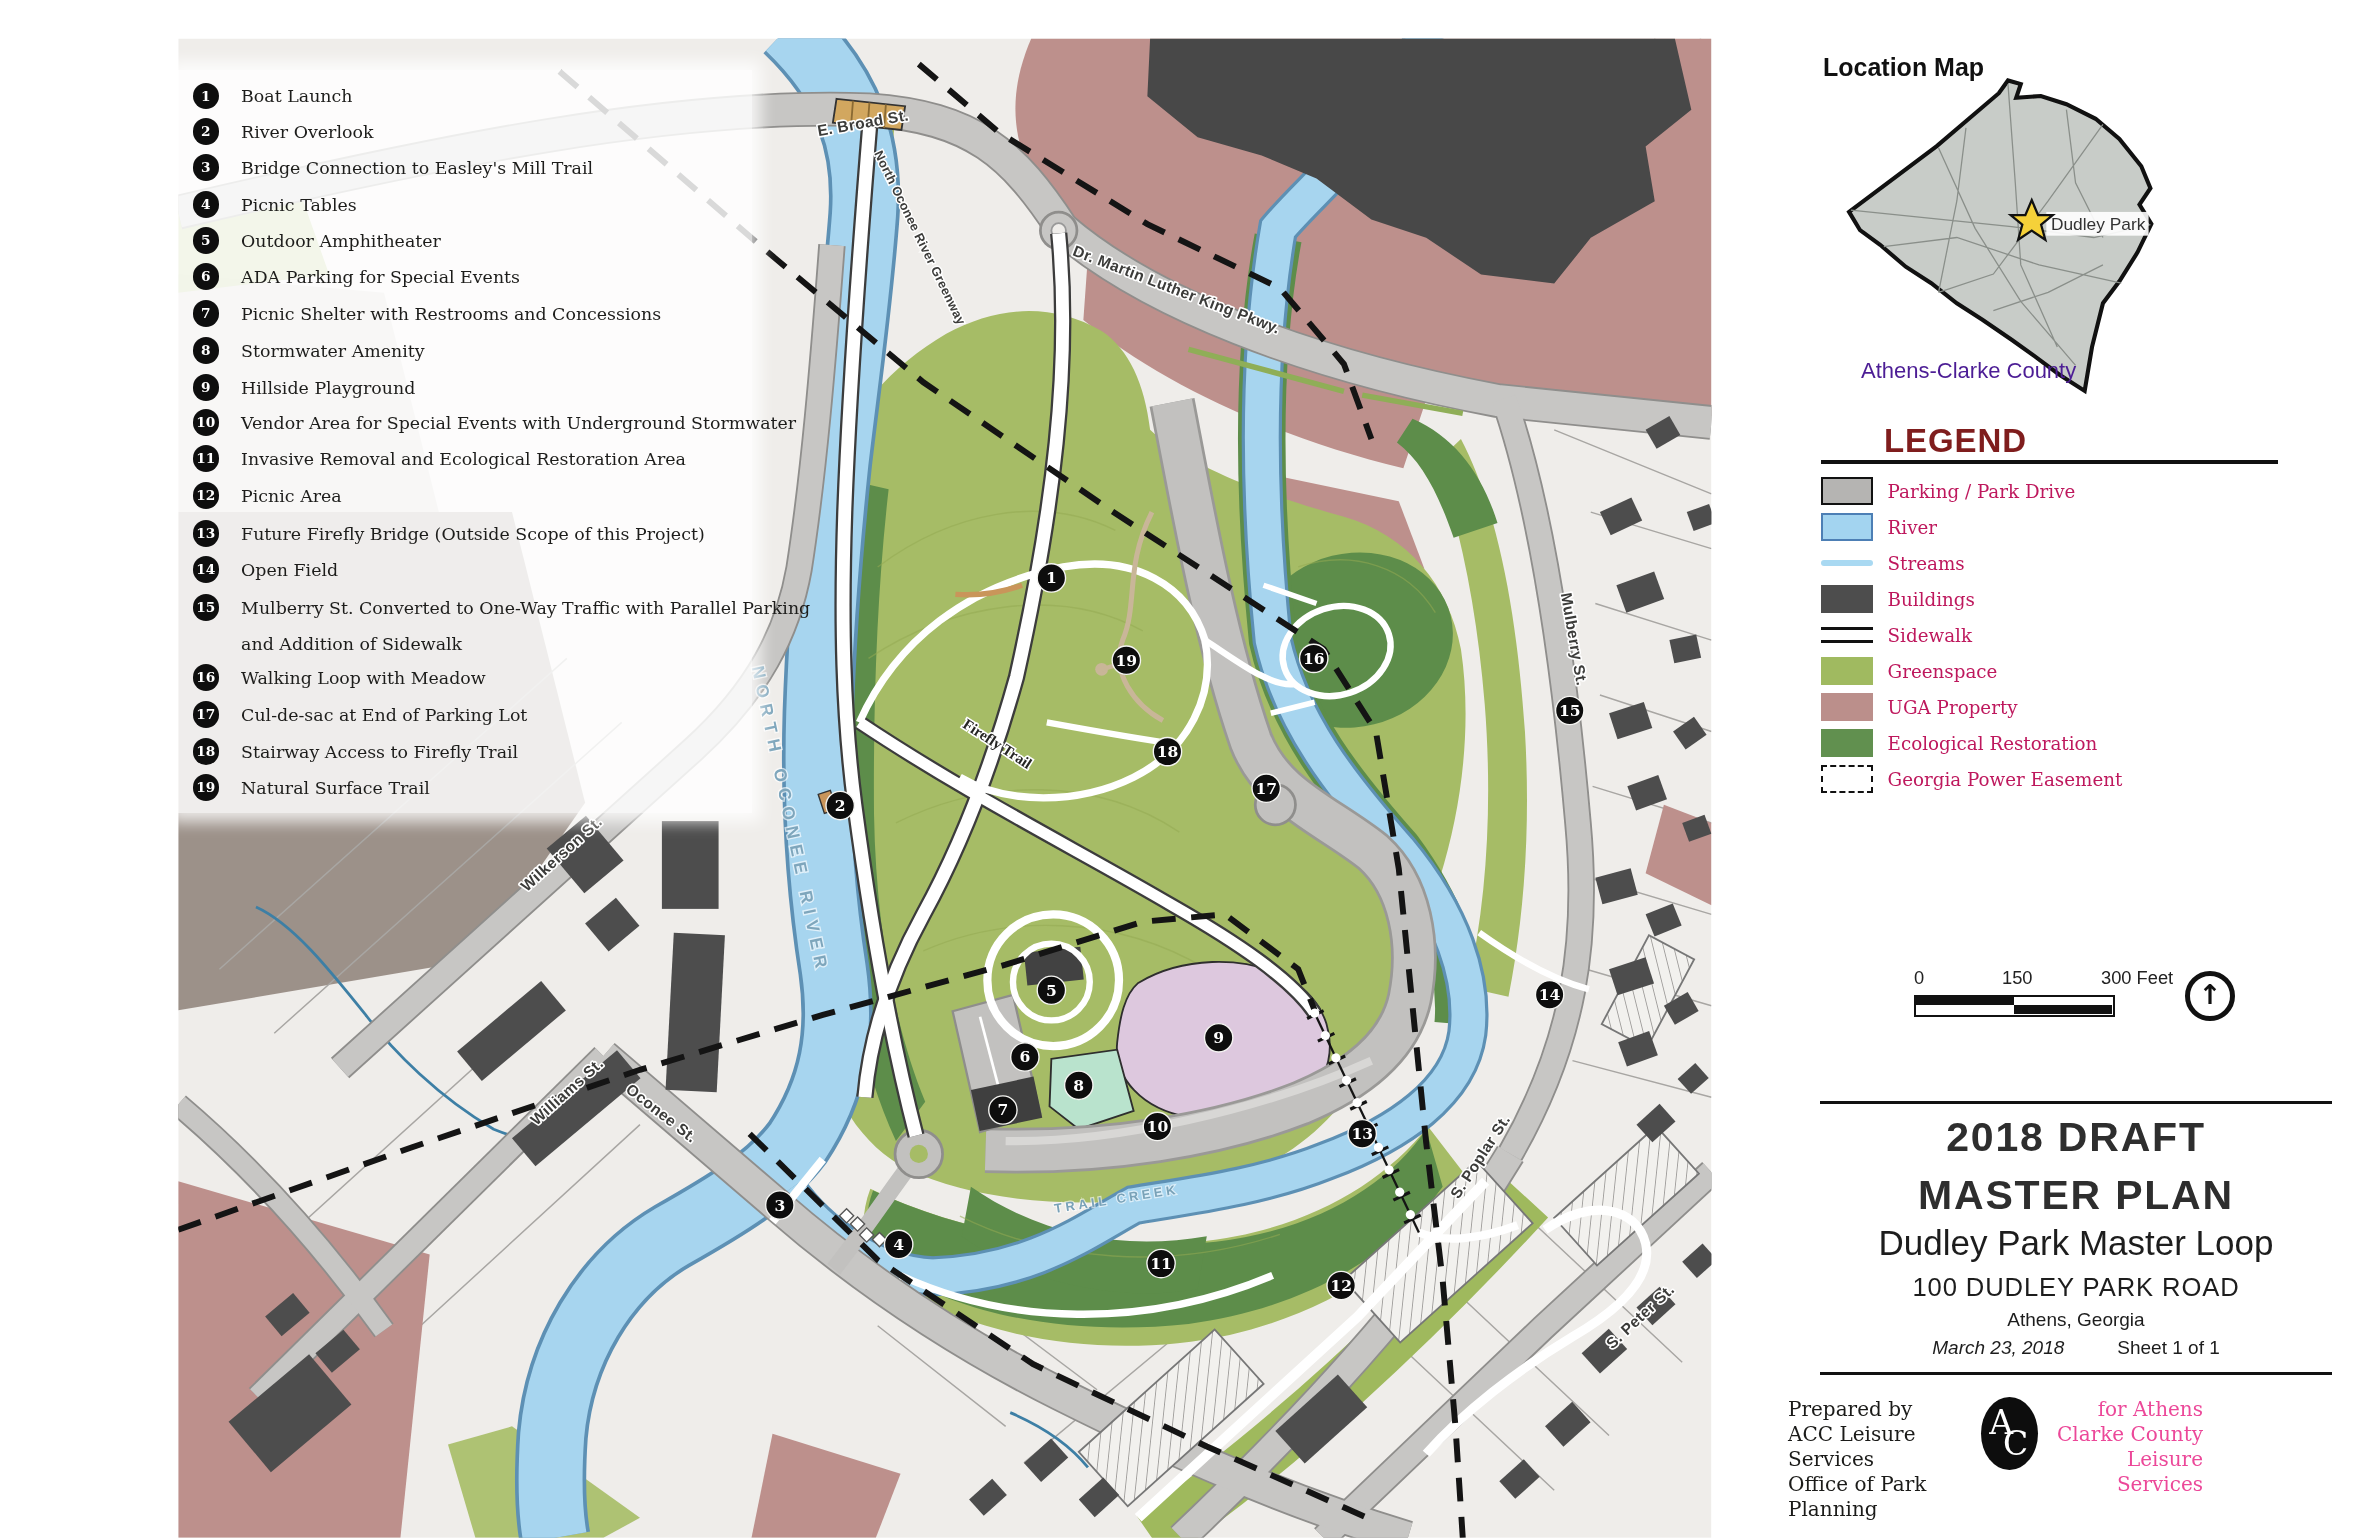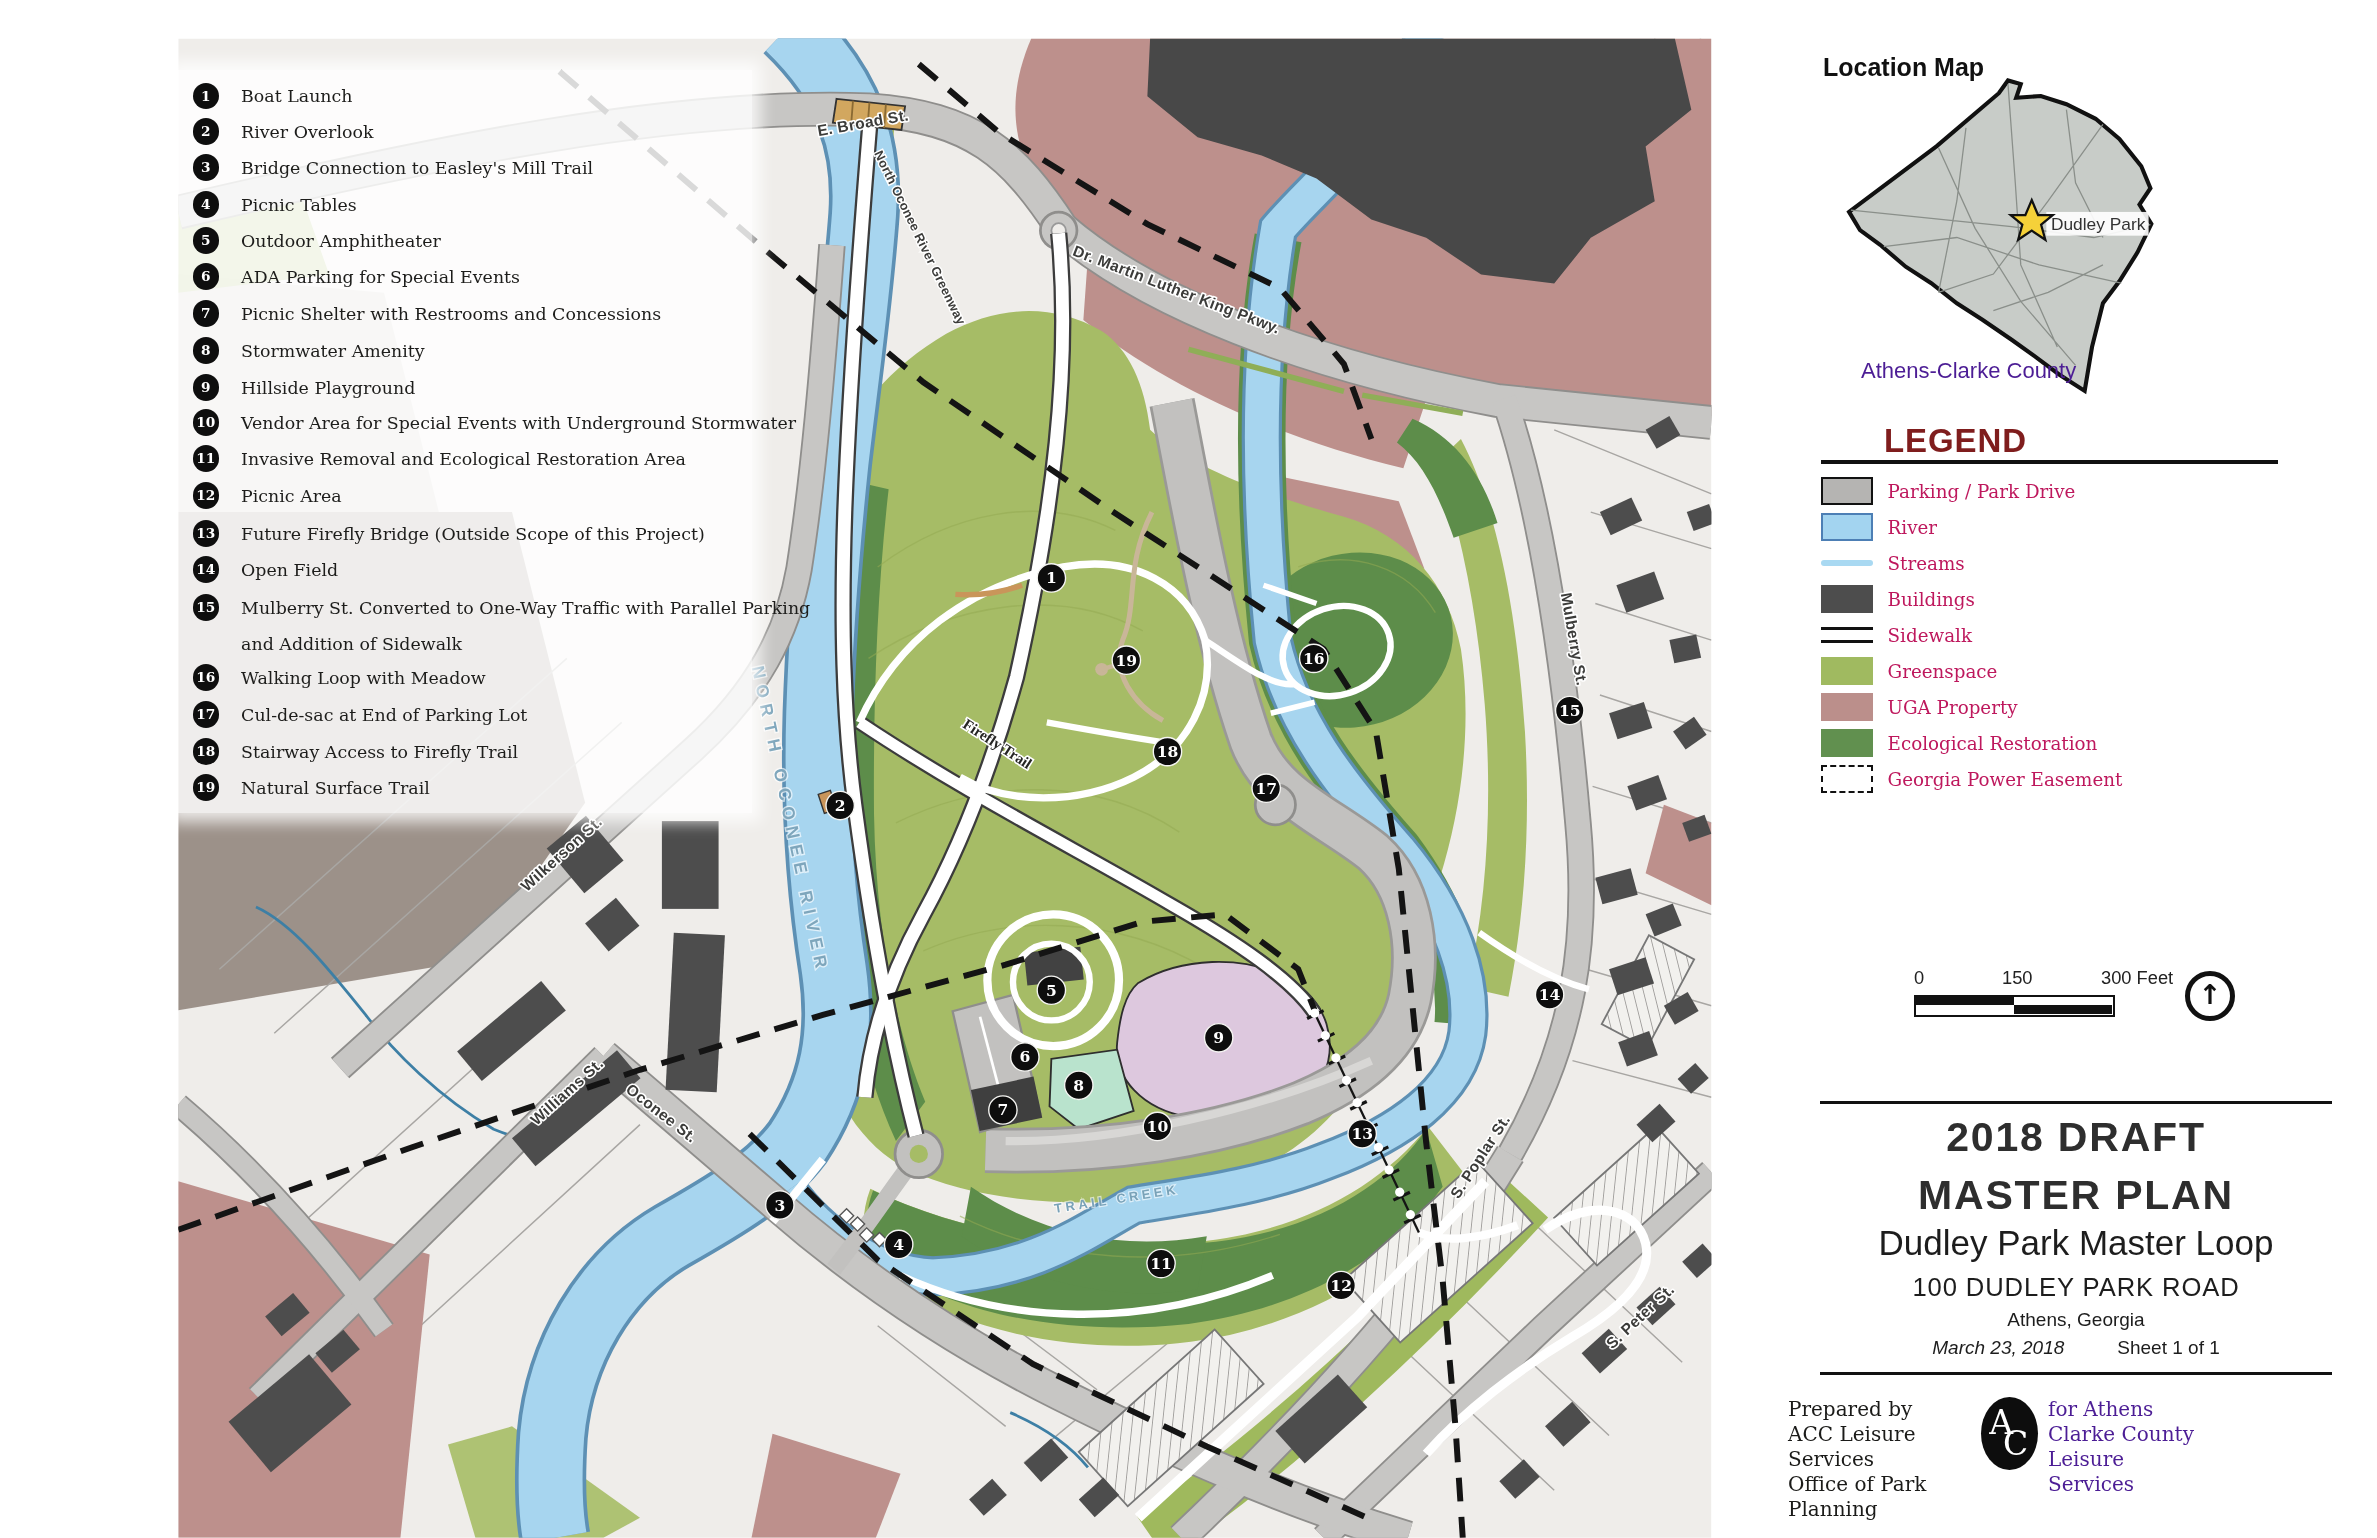--- a/index.html
+++ b/index.html
@@ -55,21 +55,21 @@
   .tb2{top:1172px;font:bold 41px "Liberation Sans",sans-serif;letter-spacing:1.8px;}
   .tb3{top:1223px;font:35px "Liberation Sans",sans-serif;color:#1d1d1d;}
   .tb4{top:1273px;font:25.6px "Liberation Sans",sans-serif;color:#1d1d1d;letter-spacing:0.9px;}
   .tb5{top:1309px;font:19px "Liberation Sans",sans-serif;color:#1d1d1d;}
   .tb6{top:1337px;font:19px "Liberation Sans",sans-serif;color:#1d1d1d;}
   .tb6 span{display:inline-block;}
   .tb6 .date{margin-right:53px;font-style:italic;}
   
   #credits{left:1788px;top:1397px;width:421px;display:flex;align-items:flex-start;}
   .credit-left{width:183px;text-align:left;font:20px/25px "DejaVu Serif",serif;color:#1b1b19;}
-  .credit-right{width:155px;text-align:left;font:20px/25px "DejaVu Serif",serif;color:#4c1d95;}
+  .credit-right{width:155px;text-align:right;font:20px/25px "DejaVu Serif",serif;color:#ec4899;}
   #ac-logo{width:57px;height:73px;background:#0d0d0d;border-radius:50%;margin:0 10px;position:relative;flex:0 0 57px;}
   #ac-logo .a{position:absolute;left:8.2px;top:5.5px;font:33px "DejaVu Serif",serif;color:#fff;}
   #ac-logo .c{position:absolute;left:22px;top:27.4px;font:33px "DejaVu Serif",serif;color:#fff;}
 </style>
 </head>
 <body>
 
 <svg id="map-svg" width="2377" height="1538" viewBox="0 0 2600 1682">
   <defs>
     <clipPath id="mapclip">

